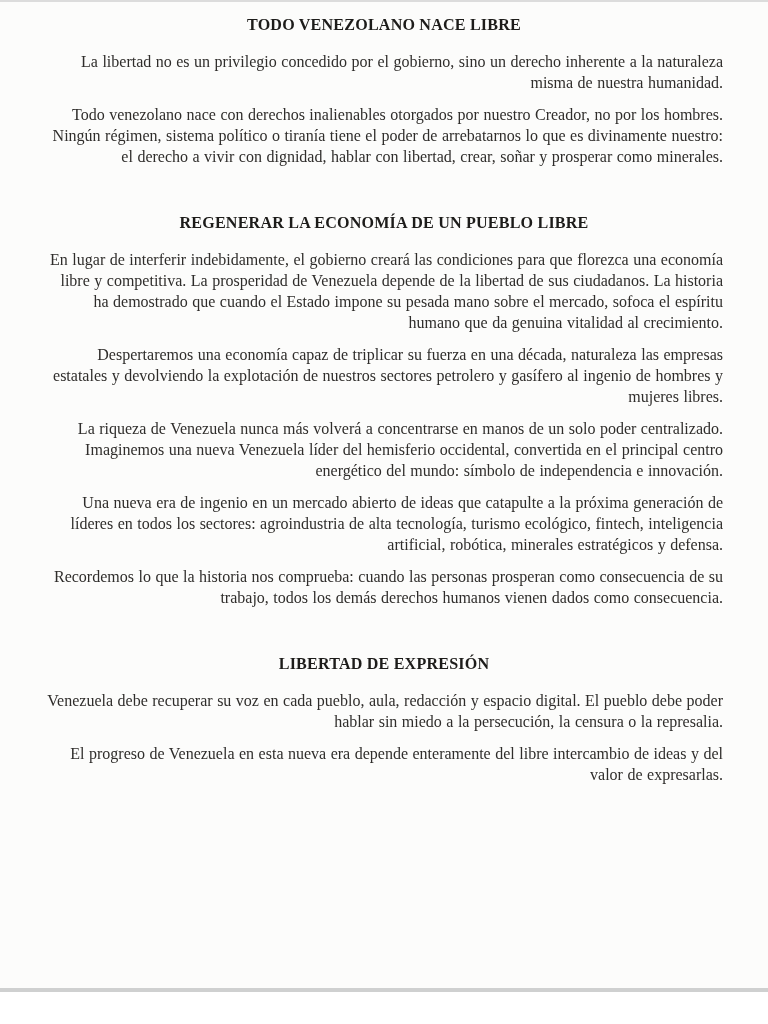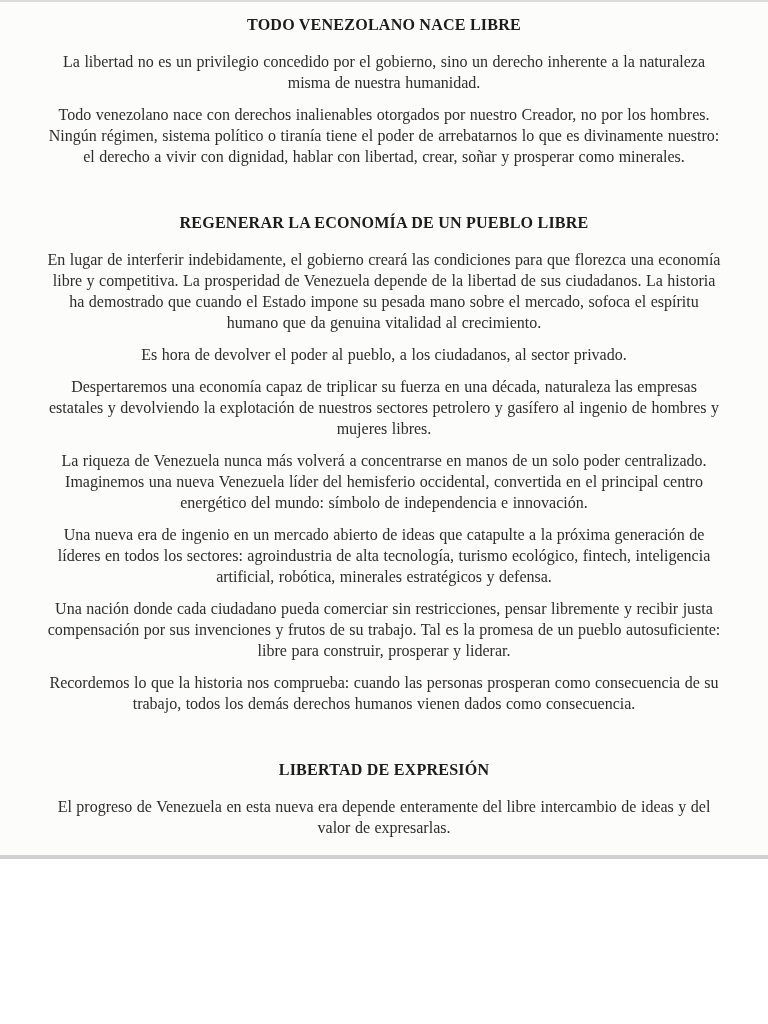--- a/index.html
+++ b/index.html
@@ -3,21 +3,21 @@
 <meta charset="utf-8">
 <style>
   html, body {
     margin: 0;
     padding: 0;
     background: #ffffff;
   }
   .page {
     position: relative;
     width: 768px;
-    height: 859px;
+    height: 992px;
     margin: 0;
     background: #fcfcfb;
     box-sizing: border-box;
     overflow: hidden;
     display: flex;
     flex-direction: column;
     padding: 8px 45px 0 45px;
     font-family: "Liberation Serif", serif;
     color: #2f2d2b;
   }
@@ -48,47 +48,46 @@
   .section-first h2.sec-title {
     margin-top: 6px;
   }
   .section-later h2.sec-title {
     margin-top: 34px;
   }
   p.body-par {
     font-size: 16px;
     line-height: 21px;
     margin: 0 0 11px 0;
-    text-align: center;
+    text-align: right;
     word-spacing: 0.5px;
   }
   section { margin: 0; }
 </style>
 </head>
 <body>
 
 <div class="page">
   <div class="edge-top"></div>
 
   <section class="section-first">
     <h2 class="sec-title">TODO VENEZOLANO NACE LIBRE</h2>
     <p class="body-par">La libertad no es un privilegio concedido por el gobierno, sino un derecho inherente a la naturaleza misma de nuestra humanidad.</p>
     <p class="body-par">Todo venezolano nace con derechos inalienables otorgados por nuestro Creador, no por los hombres. Ningún régimen, sistema político o tiranía tiene el poder de arrebatarnos lo que es divinamente nuestro: el derecho a vivir con dignidad, hablar con libertad, crear, soñar y prosperar como minerales.</p>
   </section>
 
   <section class="section-later">
     <h2 class="sec-title">REGENERAR LA ECONOMÍA DE UN PUEBLO LIBRE</h2>
     <p class="body-par">En lugar de interferir indebidamente, el gobierno creará las condiciones para que florezca una economía libre y competitiva. La prosperidad de Venezuela depende de la libertad de sus ciudadanos. La historia ha demostrado que cuando el Estado impone su pesada mano sobre el mercado, sofoca el espíritu humano que da genuina vitalidad al crecimiento.</p>
-    <p class="body-par">Es hora de devolver el poder al pueblo, a los ciudadanos, al sector privado.</p>
     <p class="body-par">Despertaremos una economía capaz de triplicar su fuerza en una década, naturaleza las empresas estatales y devolviendo la explotación de nuestros sectores petrolero y gasífero al ingenio de hombres y mujeres libres.</p>
     <p class="body-par">La riqueza de Venezuela nunca más volverá a concentrarse en manos de un solo poder centralizado. Imaginemos una nueva Venezuela líder del hemisferio occidental, convertida en el principal centro energético del mundo: símbolo de independencia e innovación.</p>
     <p class="body-par">Una nueva era de ingenio en un mercado abierto de ideas que catapulte a la próxima generación de líderes en todos los sectores: agroindustria de alta tecnología, turismo ecológico, fintech, inteligencia artificial, robótica, minerales estratégicos y defensa.</p>
-    <p class="body-par">Una nación donde cada ciudadano pueda comerciar sin restricciones, pensar libremente y recibir justa compensación por sus invenciones y frutos de su trabajo. Tal es la promesa de un pueblo autosuficiente: libre para construir, prosperar y liderar.</p>
     <p class="body-par">Recordemos lo que la historia nos comprueba: cuando las personas prosperan como consecuencia de su trabajo, todos los demás derechos humanos vienen dados como consecuencia.</p>
   </section>
 
   <section class="section-later">
     <h2 class="sec-title">LIBERTAD DE EXPRESIÓN</h2>
+    <p class="body-par">Venezuela debe recuperar su voz en cada pueblo, aula, redacción y espacio digital. El pueblo debe poder hablar sin miedo a la persecución, la censura o la represalia.</p>
     <p class="body-par">El progreso de Venezuela en esta nueva era depende enteramente del libre intercambio de ideas y del valor de expresarlas.</p>
   </section>
 
   <div class="edge-bottom"></div>
 </div>
 
 </body></html>

